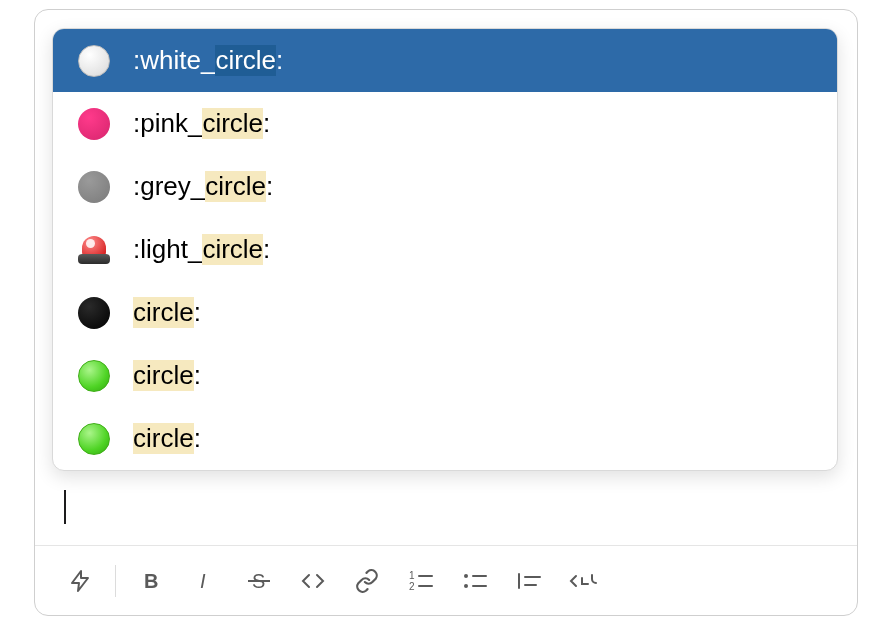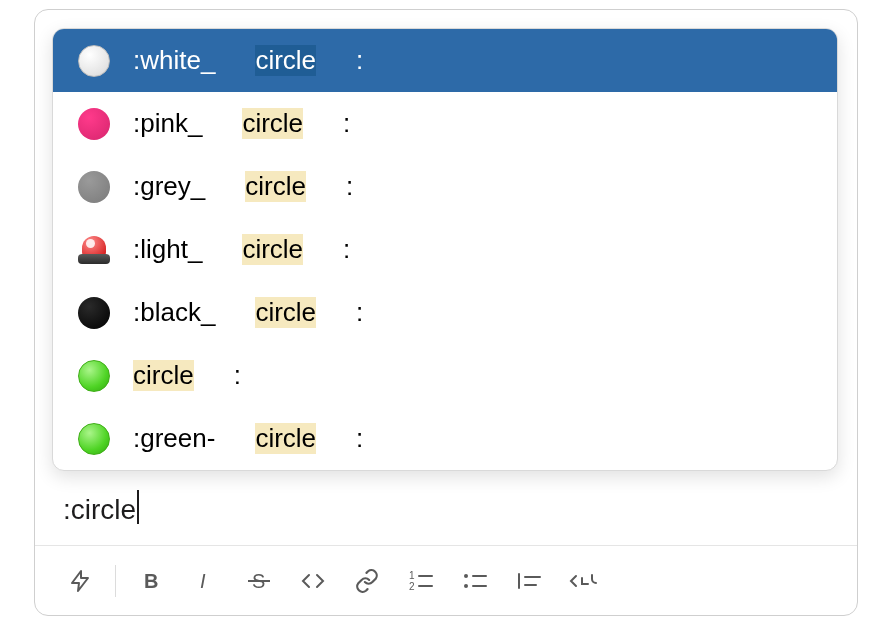--- a/index.html
+++ b/index.html
@@ -52,21 +52,20 @@
     height: 34px;
     margin-right: 22px;
     display: flex;
     align-items: center;
     justify-content: center;
     flex-shrink: 0;
   }
   .ac-label {
     display: flex;
     align-items: baseline;
-    gap: 40px;
   }
   .ac-label .hl {
     background: #f6e9bf;
   }
   .ac-item.selected .ac-label .hl {
     background: #1f5d95;
   }
   .input-area {
     position: absolute;
     left: 0;
@@ -194,48 +193,46 @@
           <span>:light_</span>
           <span class="hl">circle</span>
           <span>:</span>
         </div>
       </div>
       <div class="ac-item">
         <div class="ac-icon">
           <div class="circle black"></div>
         </div>
         <div class="ac-label">
-          <span>:black_</span>
           <span class="hl">circle</span>
           <span>:</span>
         </div>
       </div>
       <div class="ac-item">
         <div class="ac-icon">
           <div class="circle green"></div>
         </div>
         <div class="ac-label">
           <span class="hl">circle</span>
           <span>:</span>
         </div>
       </div>
       <div class="ac-item">
         <div class="ac-icon">
           <div class="circle green"></div>
         </div>
         <div class="ac-label">
-          <span>:green-</span>
           <span class="hl">circle</span>
           <span>:</span>
         </div>
       </div>
     </div>
 
   <div class="input-area">
-    <span class="input-text">:circle</span><span class="cursor"></span>
+    <span class="cursor"></span>
   </div>
 
   <div class="toolbar">
     <div class="tb-btn" title="">
       <svg width="24" height="24" viewBox="0 0 24 24" fill="none" stroke="#5a5a5a" stroke-width="2" stroke-linejoin="round" stroke-linecap="round">
           <polygon points="13 2 4 14 11 14 10 22 20 9 13 9 13 2"></polygon>
         </svg>
     </div>
     <div class="tb-divider"></div>
     <div class="tb-btn">

